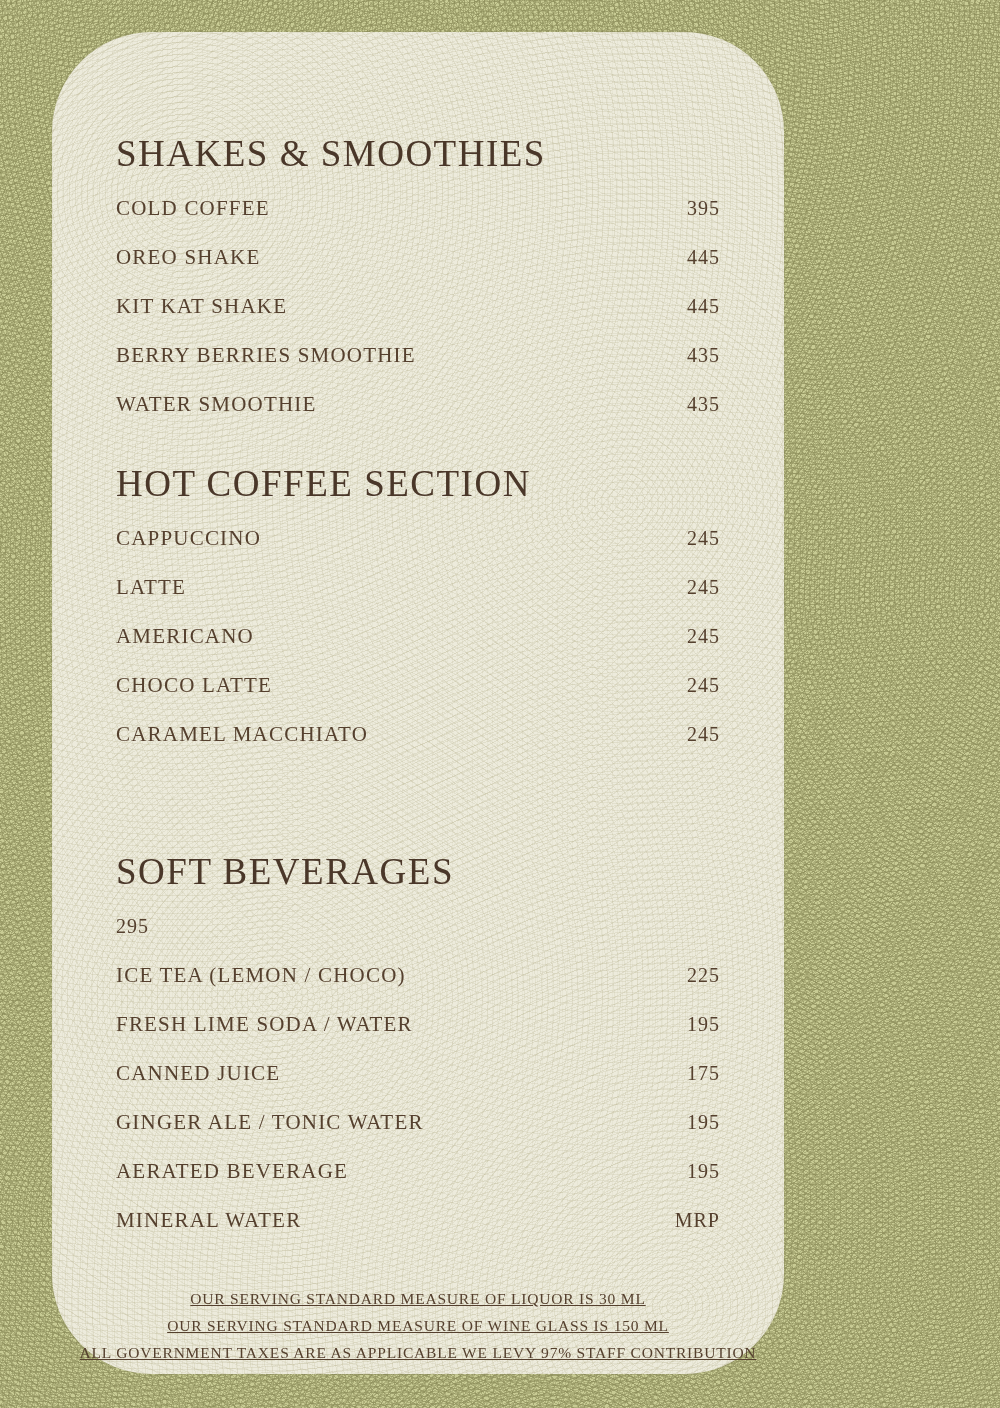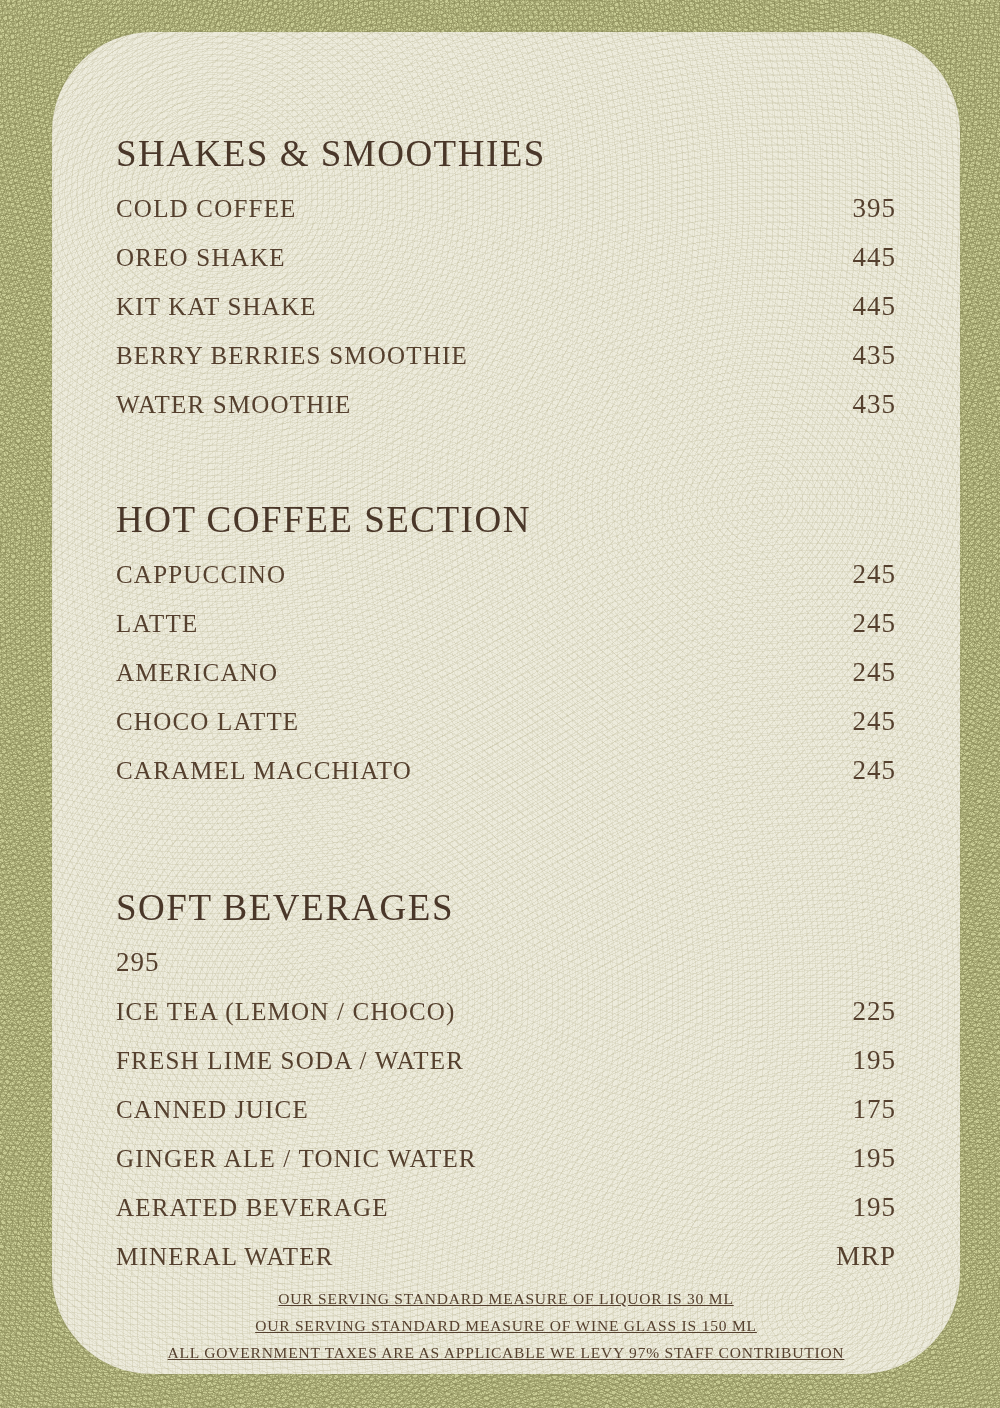--- a/index.html
+++ b/index.html
@@ -19,21 +19,21 @@
       repeating-radial-gradient(circle at 38% 6%,  rgba(138,139,88,.40) 0 1px, transparent 1px 6px),
       repeating-radial-gradient(circle at 82% -4%, rgba(138,139,88,.45) 0 1px, transparent 1px 5px),
       repeating-radial-gradient(circle at -4% 38%, rgba(138,139,88,.40) 0 1px, transparent 1px 6px),
       repeating-radial-gradient(circle at 104% 42%,rgba(138,139,88,.45) 0 1px, transparent 1px 5px),
       repeating-radial-gradient(circle at 12% 86%, rgba(138,139,88,.40) 0 1px, transparent 1px 6px),
       repeating-radial-gradient(circle at 55% 108%,rgba(138,139,88,.45) 0 1px, transparent 1px 5px),
       repeating-radial-gradient(circle at 94% 92%, rgba(138,139,88,.40) 0 1px, transparent 1px 6px);
   }
   .card {
     position:absolute; left:52px; top:32px;
-    width:908px; height:1342px;
+    width:732px; height:1342px;
     background:var(--card-cream, #edebdc);
     border-radius:100px;
     box-shadow:0 0 0 1px rgba(120,120,80,.12);
   }
   
   .card-pattern {
     position:absolute; inset:0; border-radius:inherit;
     background-image:
       repeating-radial-gradient(circle at 18% 12%, rgba(187,182,148,.26) 0 1px, transparent 1px 6px),
       repeating-radial-gradient(circle at 78% 35%, rgba(187,182,148,.20) 0 1px, transparent 1px 7px),
@@ -47,33 +47,33 @@
     padding:0 64px;
   }
   .section-title {
     margin:0;
     font-size:37px; line-height:37px;
     font-weight:normal;
     letter-spacing:1.5px;
     color:var(--heading-brown, #4a3729);
   }
   .menu-section:nth-child(1) .section-title { margin-top:103px; }
-  .menu-section:nth-child(2) .section-title { margin-top:72px; }
+  .menu-section:nth-child(2) .section-title { margin-top:36px; }
   .menu-section:nth-child(3) .section-title { margin-top:94px; }
   .item-list { margin-top:12px; }
   .menu-row {
     display:flex; justify-content:space-between; align-items:center;
     height:49px;
   }
   .item-name {
-    font-size:25px; letter-spacing:1.2px;
+    font-size:21px; letter-spacing:1.2px;
     color:var(--item-brown, #55402e);
   }
   .item-price {
-    font-size:27px; letter-spacing:1px;
+    font-size:20px; letter-spacing:1px;
     color:var(--item-brown, #55402e);
   }
   .menu-footer {
     position:absolute; left:0; right:0; bottom:8px;
     z-index:1;
     text-align:center;
   }
   .footer-line {
     margin:0;
     font-size:15.5px; line-height:27px;

